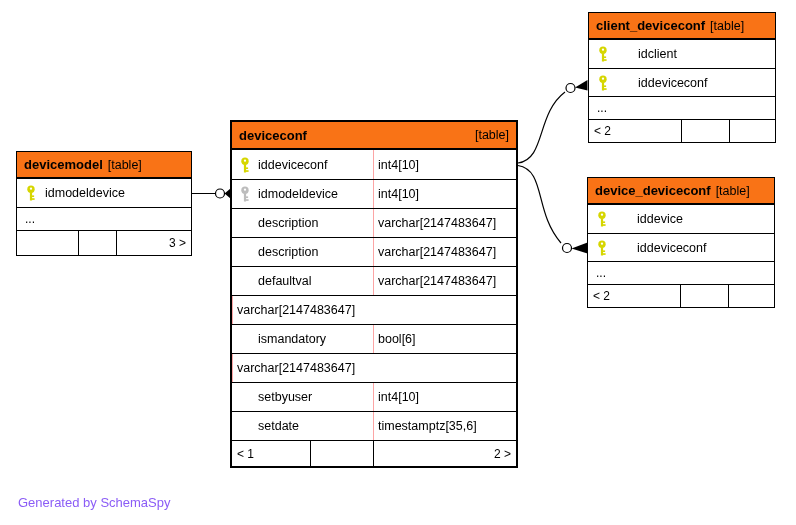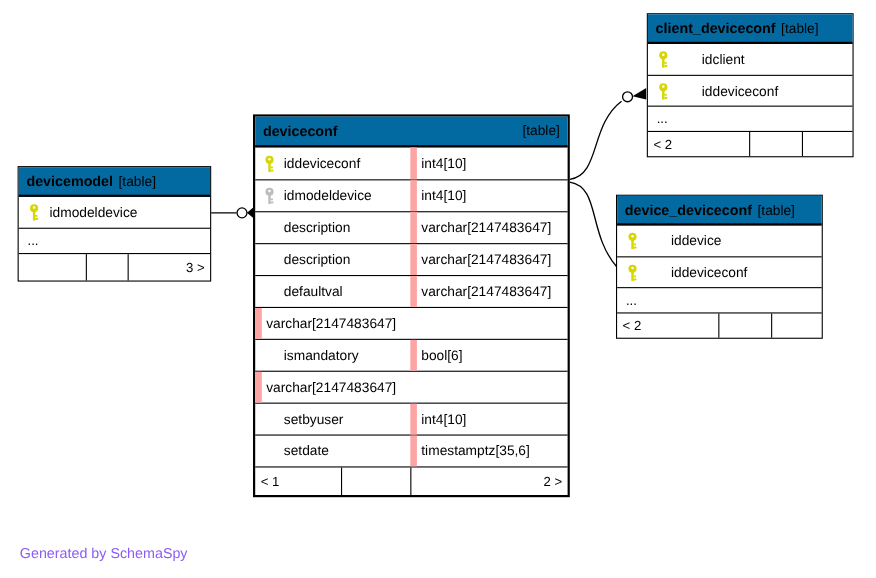--- a/index.html
+++ b/index.html
@@ -6,21 +6,21 @@
   body {
     width:796px; height:525px; position:relative; background:#ffffff;
     font-family:"Liberation Sans", sans-serif; color:#000;
     overflow:hidden;
   }
   .tbl {
     position:absolute; background:#fff; border:1.5px solid #000;
     box-sizing:border-box; font-size:12.5px;
   }
   .hdr {
-    height:27px; background:#0369a1; border-bottom:2px solid #000;
+    height:27px; background:#f97316; border-bottom:2px solid #000;
     display:flex; align-items:center; padding:12px 7px; box-sizing:border-box;
     white-space:nowrap;
   }
   .tname { font-weight:bold; font-size:13px; }
   .ttag  { margin-left:5px; font-size:12.5px; }
   .row { height:28px; display:flex; align-items:center; box-sizing:border-box; white-space:nowrap; }
   .row + .row, .ell, .ftr { border-top:1px solid #000; }
   .keyslot { width:26px; display:flex; justify-content:center; align-items:center; flex:none; }
   .key { display:block; }
   .ell { height:23px; display:flex; align-items:center; padding-left:8px; box-sizing:border-box; font-size:12px; }
@@ -30,34 +30,34 @@
 
   
   #t-devicemodel { left:16px; top:151px; width:176px; }
   #t-devicemodel .keyslot { width:28px; }
   #t-devicemodel .ftr { height:25px; }
   #t-devicemodel .fc1 { width:61px; }
   #t-devicemodel .fc2 { width:38px; }
   #t-devicemodel .fc3 { flex:1; justify-content:flex-end; }
 
   
-  #t-deviceconf { left:230px; top:104px; width:288px; border-width:2.5px; }
+  #t-deviceconf { left:230px; top:120px; width:288px; border-width:2.5px; }
   #t-deviceconf .hdr { height:28px; justify-content:space-between; }
   #t-deviceconf .row { height:29px; }
   .namecell { width:141px; height:100%; display:flex; align-items:center; flex:none; }
-  .typecell { flex:1; height:100%; border-left:6px solid #fca5a5; display:flex; align-items:center; padding-left:4px; box-sizing:border-box; }
+  .typecell { flex:1; height:100%; border-left:1px solid #fca5a5; display:flex; align-items:center; padding-left:4px; box-sizing:border-box; }
   #t-deviceconf .ftr { height:26px; }
   #t-deviceconf .fc1 { width:78px; }
   #t-deviceconf .fc2 { width:63px; }
   #t-deviceconf .fc3 { flex:1; justify-content:flex-end; }
 
   
   .sat { width:188px; }
   #t-client { left:588px; top:12px; }
-  #t-device { left:560px; top:177px; }
+  #t-device { left:587px; top:177px; }
   .sat .keyslot { width:40px; justify-content:flex-start; padding-left:9px; }
   .sat .fc1 { width:92px; }
   .sat .fc2 { width:48px; }
   .sat .fc3 { flex:1; }
 
   #connector-overlay {
     position:absolute; left:0; top:0; width:796px; height:525px;
     pointer-events:none;
   }
   #generated-note {

